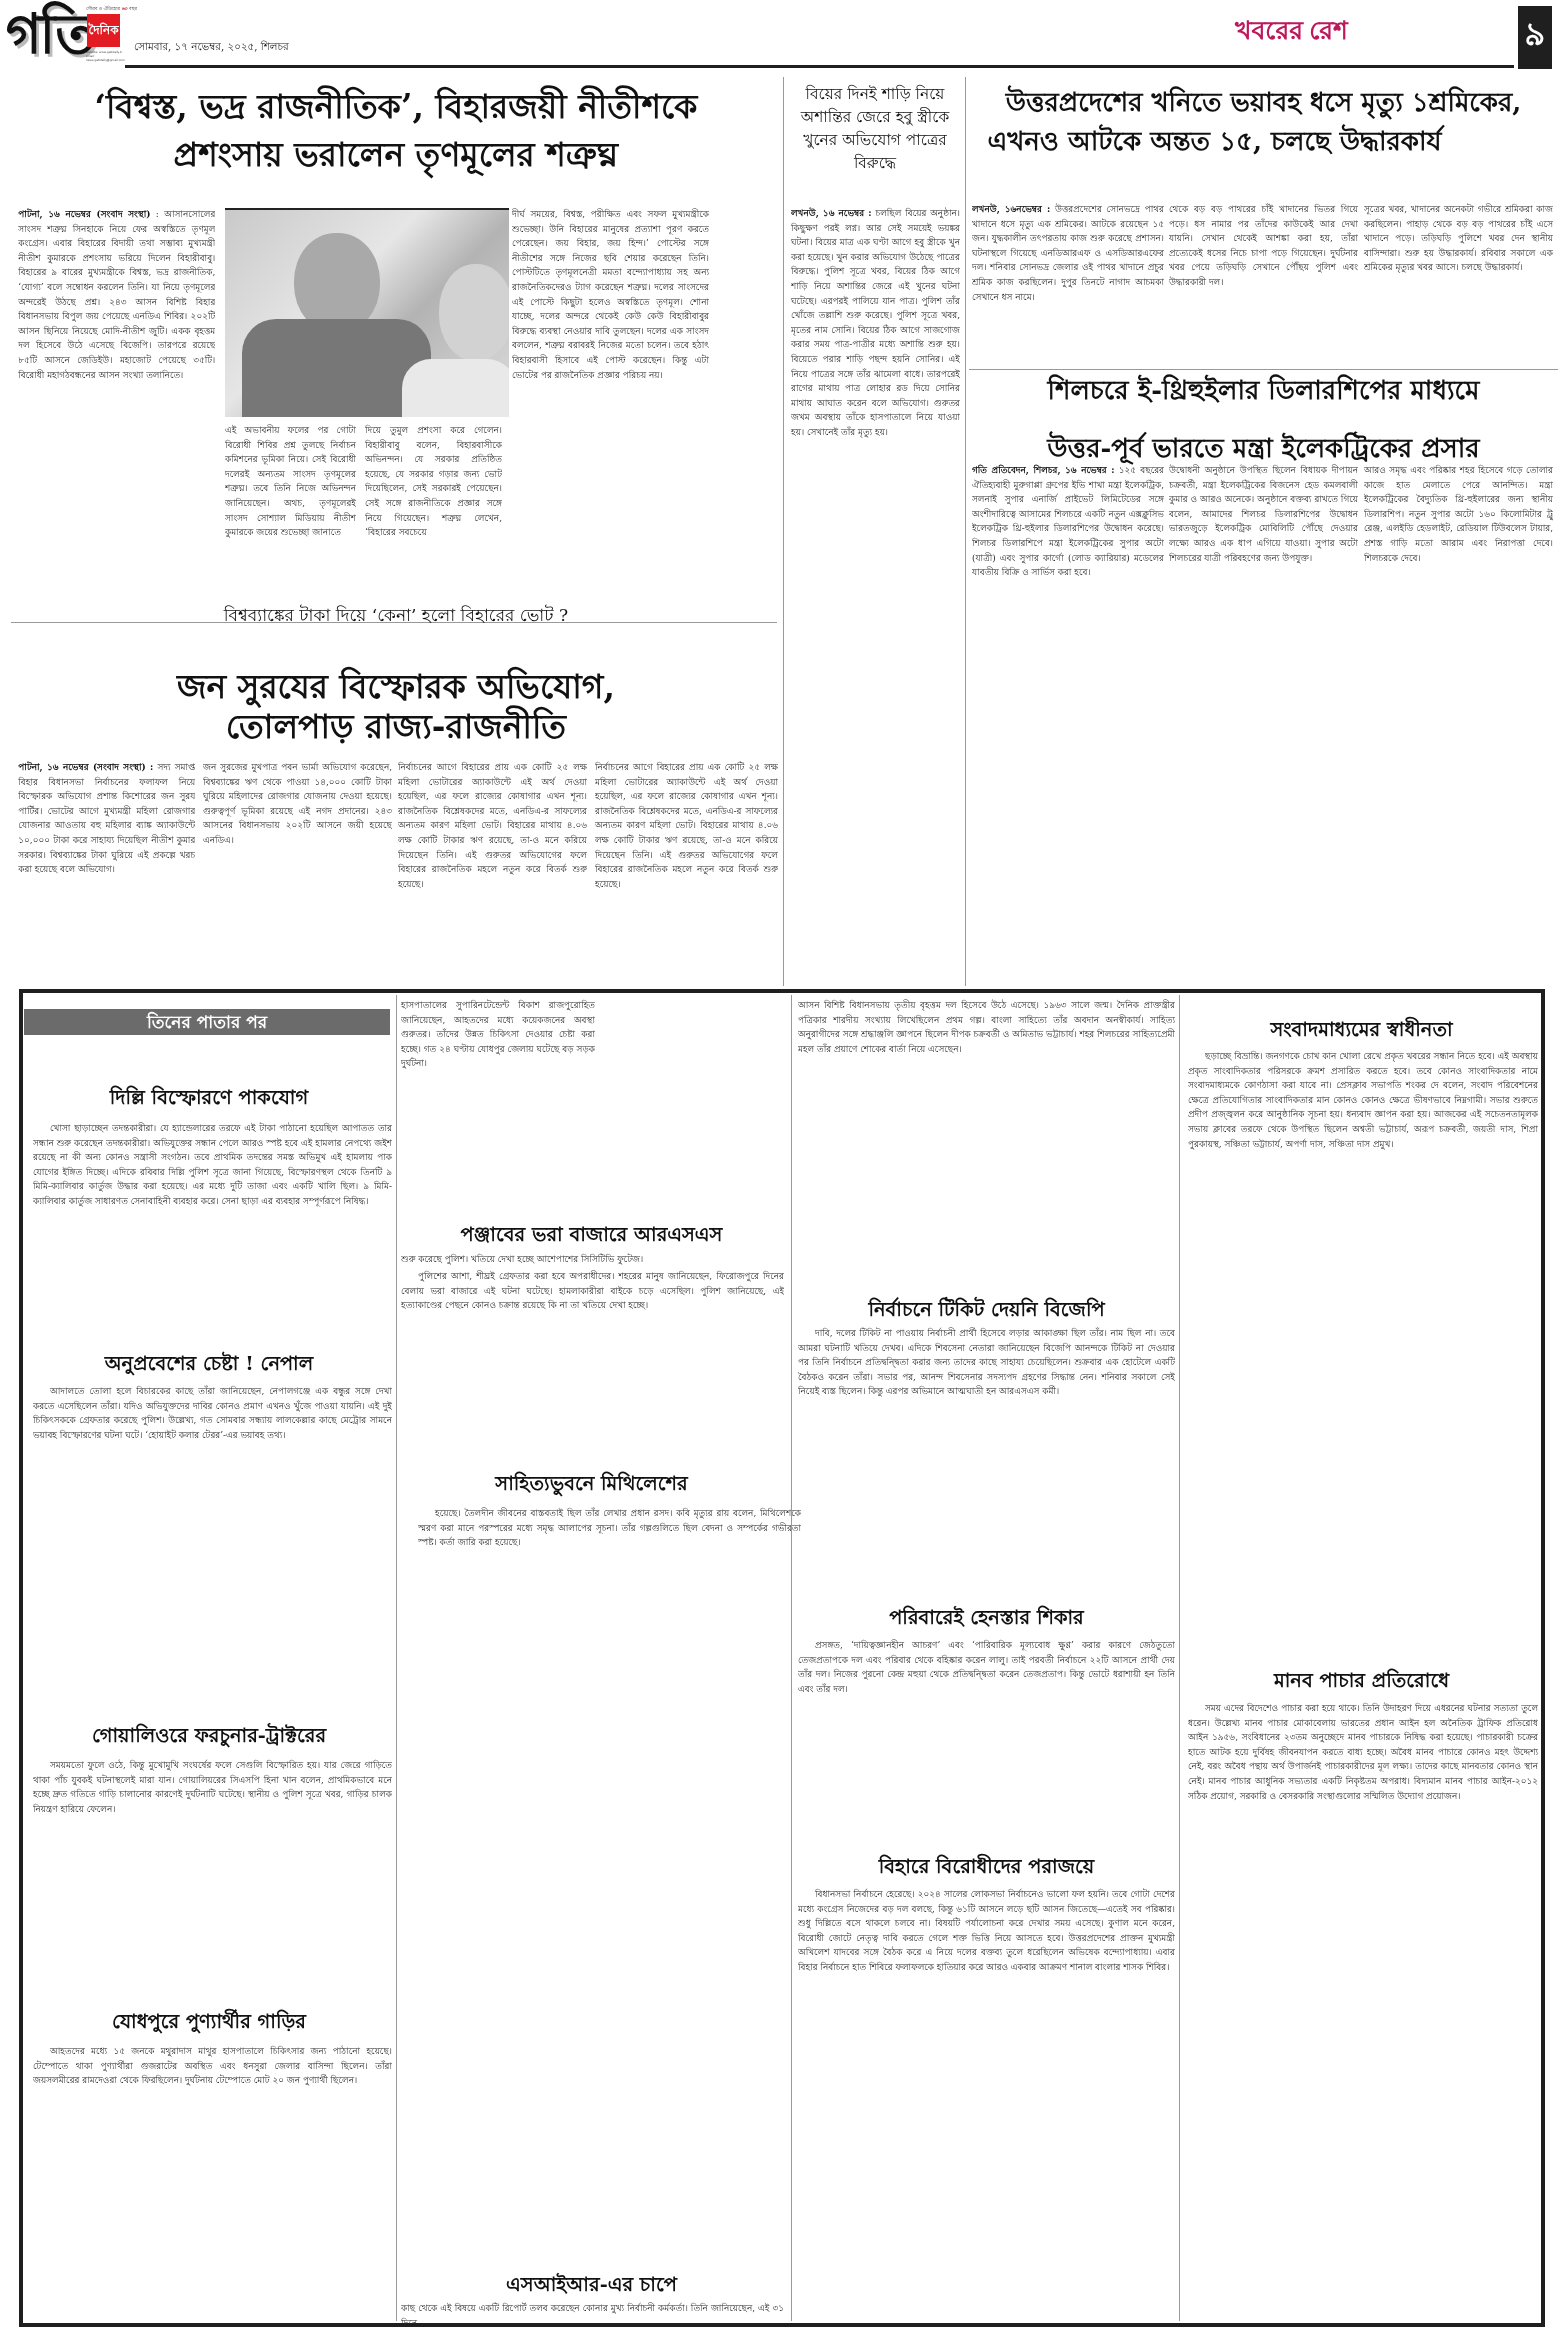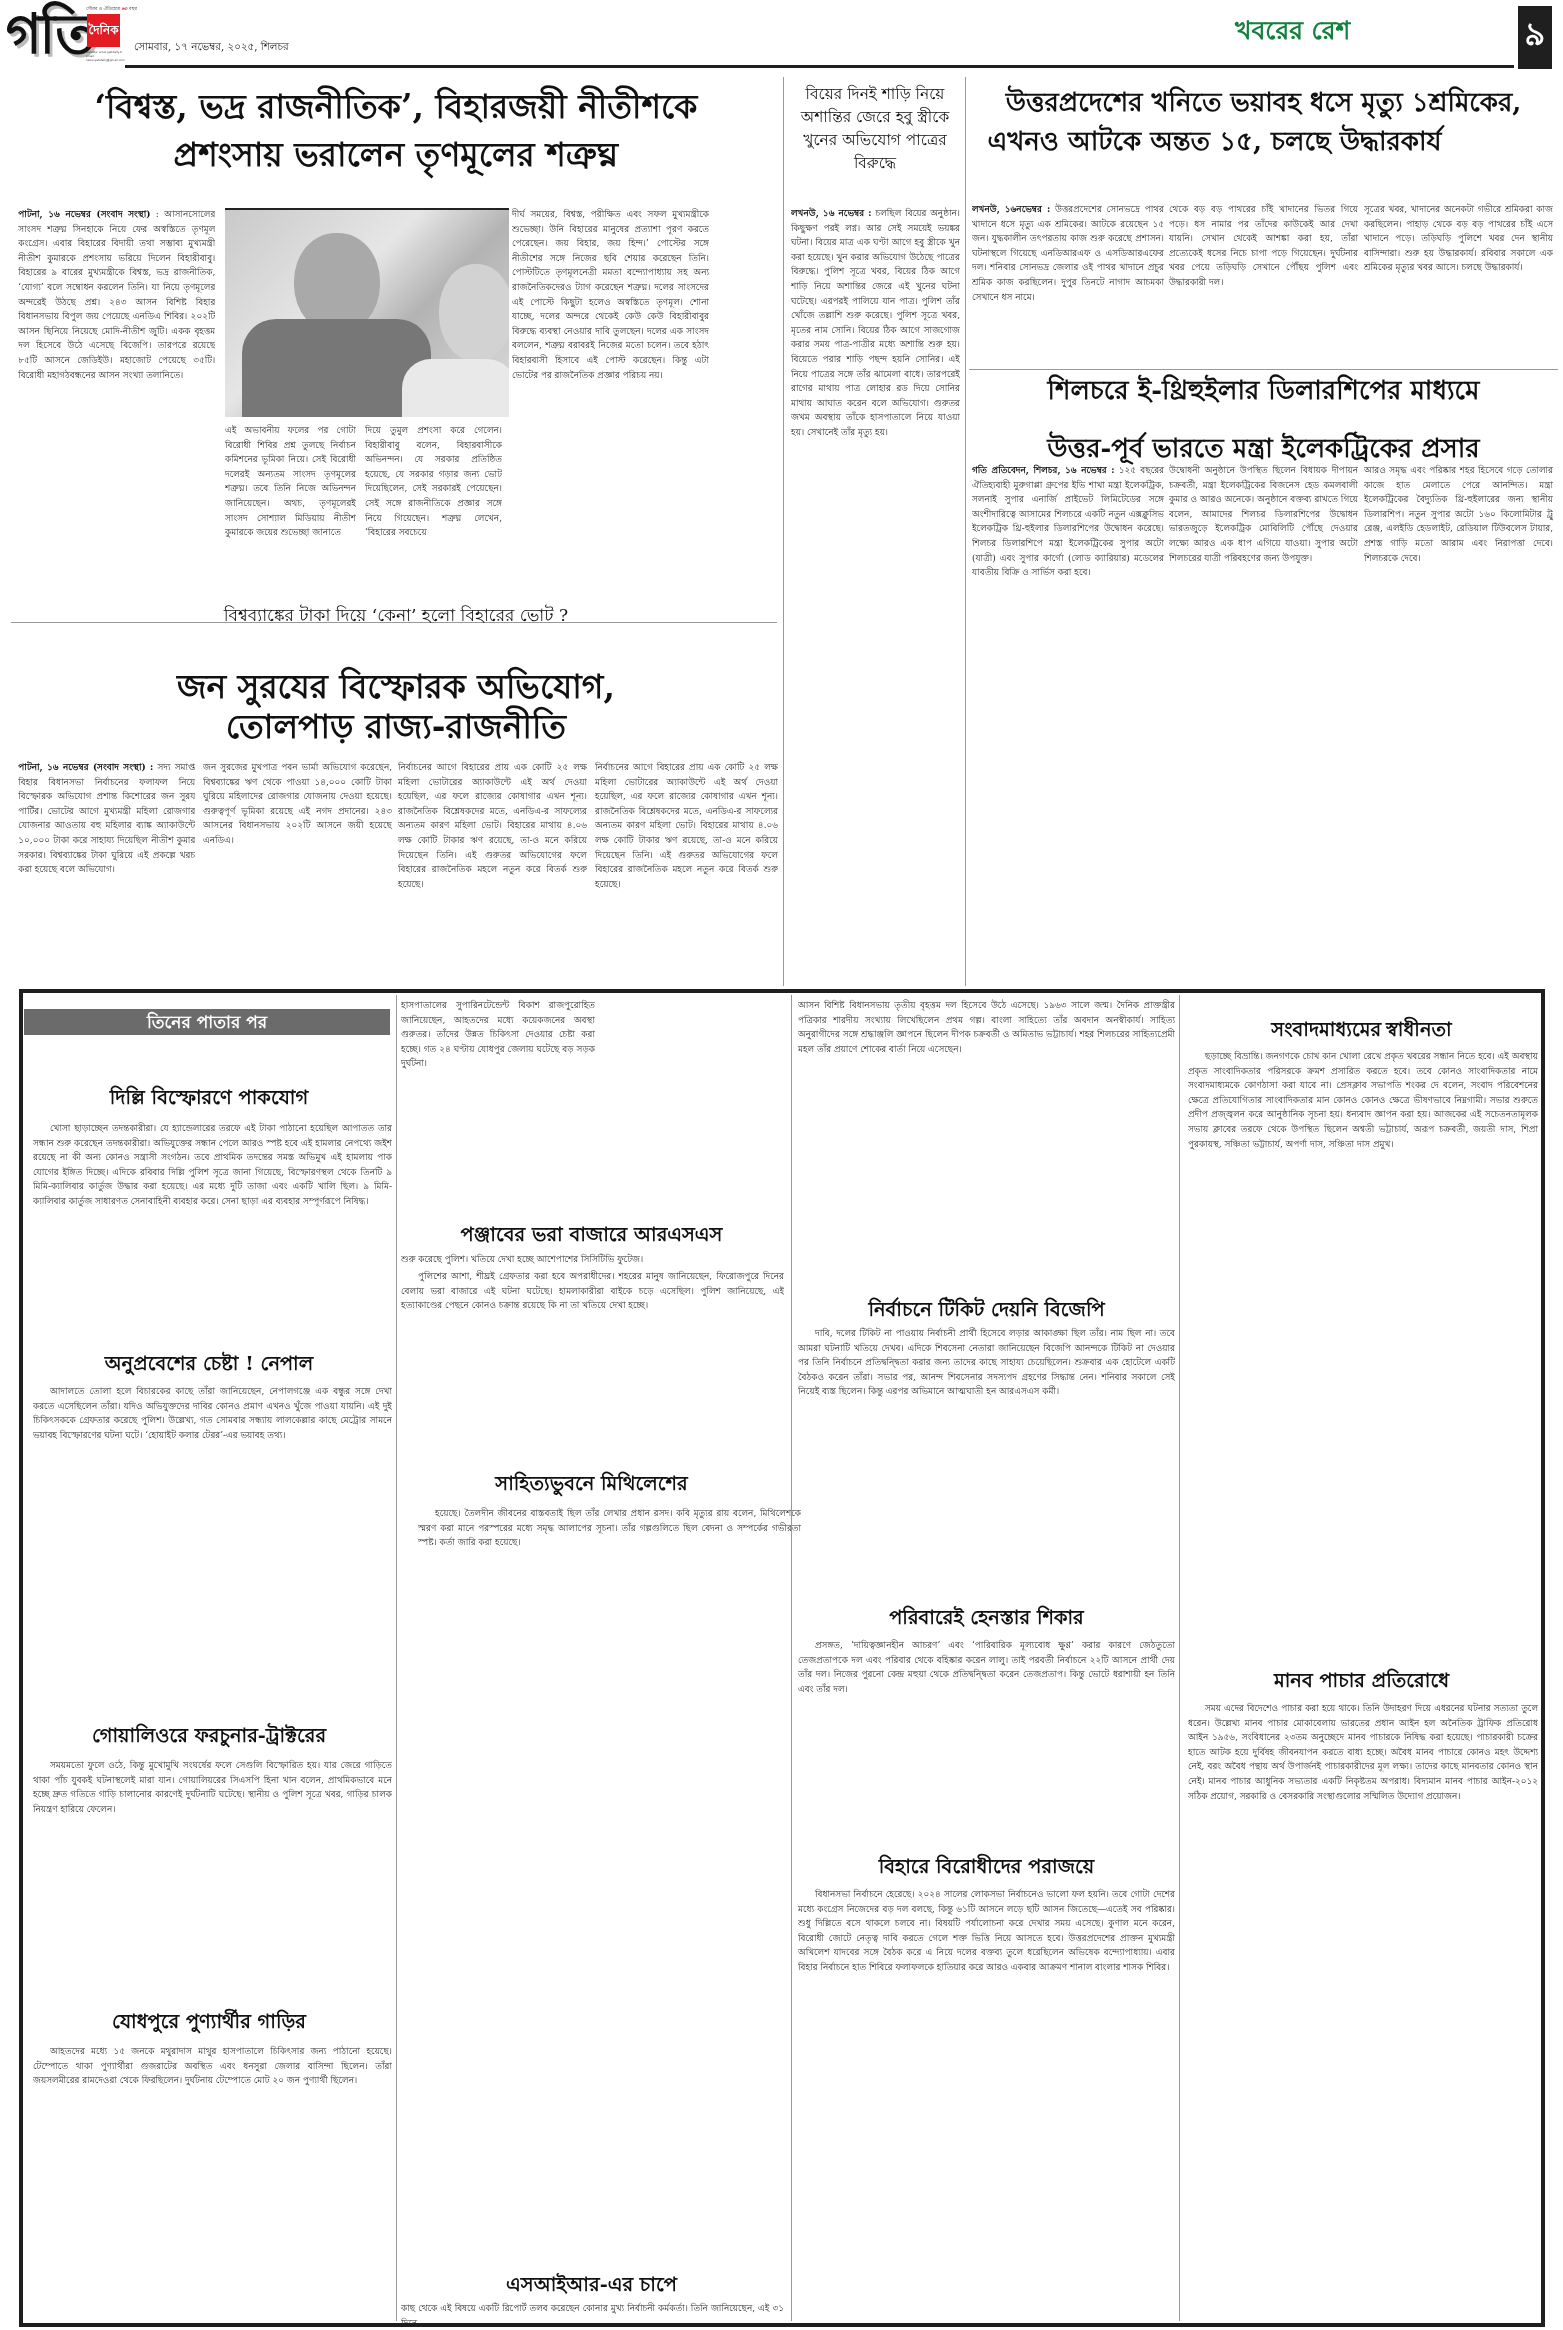--- a/index.html
+++ b/index.html
@@ -8,21 +8,21 @@
   .abs { position: absolute; }
 
   
   .logo { left: 5.7px; top: 2.9px; width: 69px; height: 66px; font-size: 55px; font-weight: 900; color: #111; line-height: 63px; letter-spacing: -2.3px; text-shadow: 2.9px 2.9px 0 #bbb; }
   .tagline { left: 86px; top: 4.6px; width: 57px; font-size: 4.6px; color: #333; }
   .tagline b { color: #d0021b; }
   .dainik-box { left: 87px; top: 13.7px; width: 33px; height: 33px; background: #e31b23; color: #fff; font-size: 12px; font-weight: 900; text-align: center; line-height: 33px; }
   .logo-meta { left: 86px; top: 50px; width: 46px; font-size: 2.9px; color: #444; line-height: 4px; }
   .dateline { left: 134px; top: 39px; font-size: 10.3px; color: #222; font-family: "DejaVu Serif", serif; }
   .mast-rule { left: 125px; top: 65px; width: 1389px; height: 3.4px; background: #1f1f1f; }
-  .section-name { left: 1235px; top: 11.4px; font-size: 25px; font-weight: 900; color: #15803d; }
+  .section-name { left: 1235px; top: 11.4px; font-size: 25px; font-weight: 900; color: #be185d; font-family: Liberation Serif, serif; }
   .page-num { left: 1518px; top: 5.7px; width: 34px; height: 63px; background: #1f1f1f; color: #fff; font-size: 32px; font-weight: 900; text-align: center; line-height: 57px; }
 
   
   .hl { font-weight: 900; color: #111; text-align: center; line-height: 1.25; font-family: "DejaVu Serif", serif; }
   .hl-xl { font-size: 33px; }
   .hl-l { font-size: 26px; }
   .hl-s { font-size: 17px; font-weight: 400; }
   .hl-sec { font-size: 19.4px; }
 
   .body-text { font-size: 8.9px; line-height: 14.6px; color: #2b2b2b; text-align: justify; font-family: "DejaVu Serif", serif; }
@@ -147,18 +147,18 @@
 
 <div class="abs hl hl-sec" style="left:795px; top:1606px; width:383px;">পরিবারেই হেনস্তার শিকার</div>
 <div class="col body-text" style="left:798px; top:1638px; width:377px; height:206px; text-indent:17px;">প্রসঙ্গত, ‘দায়িত্বজ্ঞানহীন আচরণ’ এবং ‘পারিবারিক মূল্যবোধ ক্ষুণ্ণ’ করার কারণে জেঠতুতো তেজপ্রতাপকে দল এবং পরিবার থেকে বহিষ্কার করেন লালু। তাই পরবর্তী নির্বাচনে ২২টি আসনে প্রার্থী দেয় তাঁর দল। নিজের পুরনো কেন্দ্র মহুয়া থেকে প্রতিদ্বন্দ্বিতা করেন তেজপ্রতাপ। কিন্তু ভোটে ধরাশায়ী হন তিনি এবং তাঁর দল।</div>
 
 <div class="abs hl hl-sec" style="left:795px; top:1855px; width:383px;">বিহারে বিরোধীদের পরাজয়ে</div>
 <div class="col body-text" style="left:798px; top:1887px; width:377px; height:434px; text-indent:17px;">বিধানসভা নির্বাচনে হেরেছে। ২০২৪ সালের লোকসভা নির্বাচনেও ভালো ফল হয়নি। তবে গোটা দেশের মধ্যে কংগ্রেস নিজেদের বড় দল বলছে, কিন্তু ৬১টি আসনে লড়ে ছটি আসন জিতেছে—এতেই সব পরিষ্কার। শুধু দিল্লিতে বসে থাকলে চলবে না। বিষয়টি পর্যালোচনা করে দেখার সময় এসেছে। কুণাল মনে করেন, বিরোধী জোটে নেতৃত্ব দাবি করতে গেলে শক্ত ভিত্তি নিয়ে আসতে হবে। উত্তরপ্রদেশের প্রাক্তন মুখ্যমন্ত্রী অখিলেশ যাদবের সঙ্গে বৈঠক করে এ নিয়ে দলের বক্তব্য তুলে ধরেছিলেন অভিষেক বন্দ্যোপাধ্যায়। এবার বিহার নির্বাচনে হাত শিবিরে ফলাফলকে হাতিয়ার করে আরও একবার আক্রমণ শানাল বাংলার শাসক শিবির।</div>
 
 <div class="col body-text" style="left:798px; top:998px; width:377px; height:294px;">আসন বিশিষ্ট বিধানসভায় তৃতীয় বৃহত্তম দল হিসেবে উঠে এসেছে। ১৯৬৩ সালে জন্ম। দৈনিক প্রাক্তন্ত্রীর পত্রিকার শারদীয় সংখ্যায় লিখেছিলেন প্রথম গল্প। বাংলা সাহিত্যে তাঁর অবদান অনস্বীকার্য। সাহিত্য অনুরাগীদের সঙ্গে শ্রদ্ধাঞ্জলি জ্ঞাপনে ছিলেন দীপক চক্রবর্তী ও অমিতাভ ভট্টাচার্য। শহর শিলচরের সাহিত্যপ্রেমী মহল তাঁর প্রয়াণে শোকের বার্তা নিয়ে এসেছেন।</div>
 
 <div class="vrule" style="left:1179px; top:995px; height:1326px;"></div>
-<div class="abs hl hl-sec" style="left:1183px; top:1018px; width:357px;font-family:Liberation Serif, serif;">সংবাদমাধ্যমের স্বাধীনতা</div>
+<div class="abs hl hl-sec" style="left:1183px; top:1018px; width:357px;">সংবাদমাধ্যমের স্বাধীনতা</div>
 <div class="col body-text" style="left:1188px; top:1049px; width:350px; height:612px; text-indent:17px;">ছড়াচ্ছে বিভ্রান্তি। জনগণকে চোখ কান খোলা রেখে প্রকৃত খবরের সন্ধান নিতে হবে। এই অবস্থায় প্রকৃত সাংবাদিকতার পরিসরকে ক্রমশ প্রসারিত করতে হবে। তবে কোনও সাংবাদিকতার নামে সংবাদমাধ্যমকে কোণঠাসা করা যাবে না। প্রেসক্লাব সভাপতি শংকর দে বলেন, সংবাদ পরিবেশনের ক্ষেত্রে প্রতিযোগিতার সাংবাদিকতার মান কোনও কোনও ক্ষেত্রে ভীষণভাবে নিম্নগামী। সভার শুরুতে প্রদীপ প্রজ্জ্বলন করে আনুষ্ঠানিক সূচনা হয়। ধন্যবাদ জ্ঞাপন করা হয়। আজকের এই সচেতনতামূলক সভায় ক্লাবের তরফে থেকে উপস্থিত ছিলেন অশ্বতী ভট্টাচার্য, অরূপ চক্রবর্তী, জয়তী দাস, শিপ্রা পুরকায়স্থ, সঞ্চিতা ভট্টাচার্য, অপর্ণা দাস, সঞ্চিতা দাস প্রমুখ।</div>
 
 <div class="abs hl hl-sec" style="left:1183px; top:1669px; width:357px;">মানব পাচার প্রতিরোধে</div>
 <div class="col body-text" style="left:1188px; top:1701px; width:350px; height:620px; text-indent:17px;">সময় এদের বিদেশেও পাচার করা হয়ে থাকে। তিনি উদাহরণ দিয়ে এধরনের ঘটনার সত্যতা তুলে ধরেন। উল্লেখ্য মানব পাচার মোকাবেলায় ভারতের প্রধান আইন হল অনৈতিক ট্রাফিক প্রতিরোধ আইন ১৯৫৬, সংবিধানের ২৩তম অনুচ্ছেদে মানব পাচারকে নিষিদ্ধ করা হয়েছে। পাচারকারী চক্রের হাতে আটক হয়ে দুর্বিষহ জীবনযাপন করতে বাধ্য হচ্ছে। অবৈধ মানব পাচারে কোনও মহৎ উদ্দেশ্য নেই, বরং অবৈধ পন্থায় অর্থ উপার্জনই পাচারকারীদের মূল লক্ষ্য। তাদের কাছে মানবতার কোনও স্থান নেই। মানব পাচার আধুনিক সভ্যতার একটি নিকৃষ্টতম অপরাধ। বিদ্যমান মানব পাচার আইন-২০১২ সঠিক প্রয়োগ, সরকারি ও বেসরকারি সংস্থাগুলোর সম্মিলিত উদ্যোগ প্রয়োজন।</div>
 
 
 </body></html>

